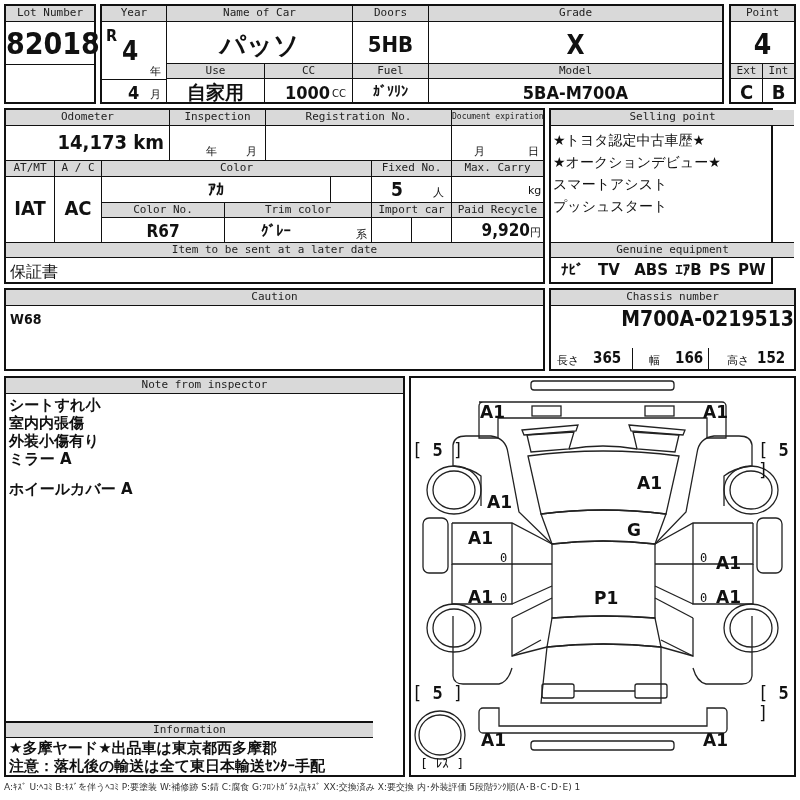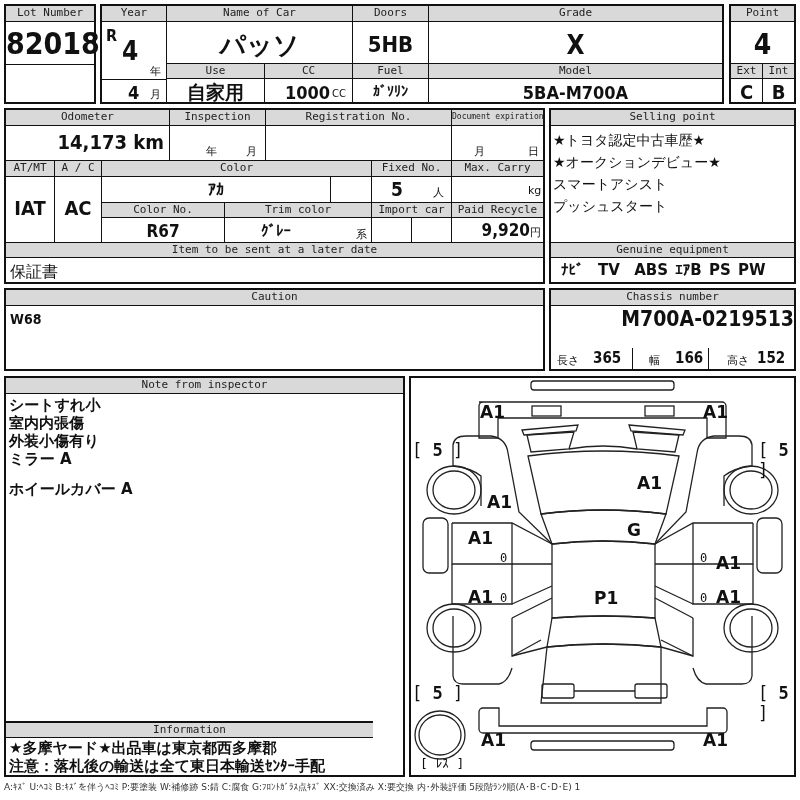--- a/index.html
+++ b/index.html
@@ -118,21 +118,21 @@
   <div class="val big jp" style="left:255px;top:112px;font-size:15px;">ｸﾞﾚｰ</div>
   <div class="val small jp" style="left:350px;top:117px;">系</div>
   <div class="val big" style="left:446px;top:110px;width:89px;text-align:right;font-size:17px;">
     <span>9,920</span><span style="font-size:11px;font-weight:normal;">円</span>
   </div>
 
   <div class="hdr" style="left:0;top:132px;width:537px;border-top:1px solid #111;">Item to be sent at a later date</div>
   <div class="val jp" style="left:4px;top:152px;font-size:16px;">保証書</div>
 </div>
 
-<div class="box" style="left:549px;top:108px;width:247px;height:176px;">
+<div class="box" style="left:549px;top:108px;width:224px;height:176px;">
   <div class="hdr" style="left:0;top:0;width:243px;">Selling point</div>
   <div class="val jp" style="left:2px;top:44px;font-size:14px;">★オークションデビュー★</div>
   <div class="val jp" style="left:2px;top:22px;font-size:14px;">★トヨタ認定中古車歴★</div>
   <div class="val jp" style="left:2px;top:66px;font-size:14px;">スマートアシスト</div>
   <div class="val jp" style="left:2px;top:88px;font-size:14px;">プッシュスタート</div>
   <div class="hdr" style="left:0;top:132px;width:243px;border-top:1px solid #111;">Genuine equipment</div>
   <div class="val big jp" style="left:10px;top:151px;font-size:15px;word-spacing:2px;">
     <span>ﾅﾋﾞ</span>&nbsp;
     <span>TV</span>&nbsp;
     <span>ABS</span>

